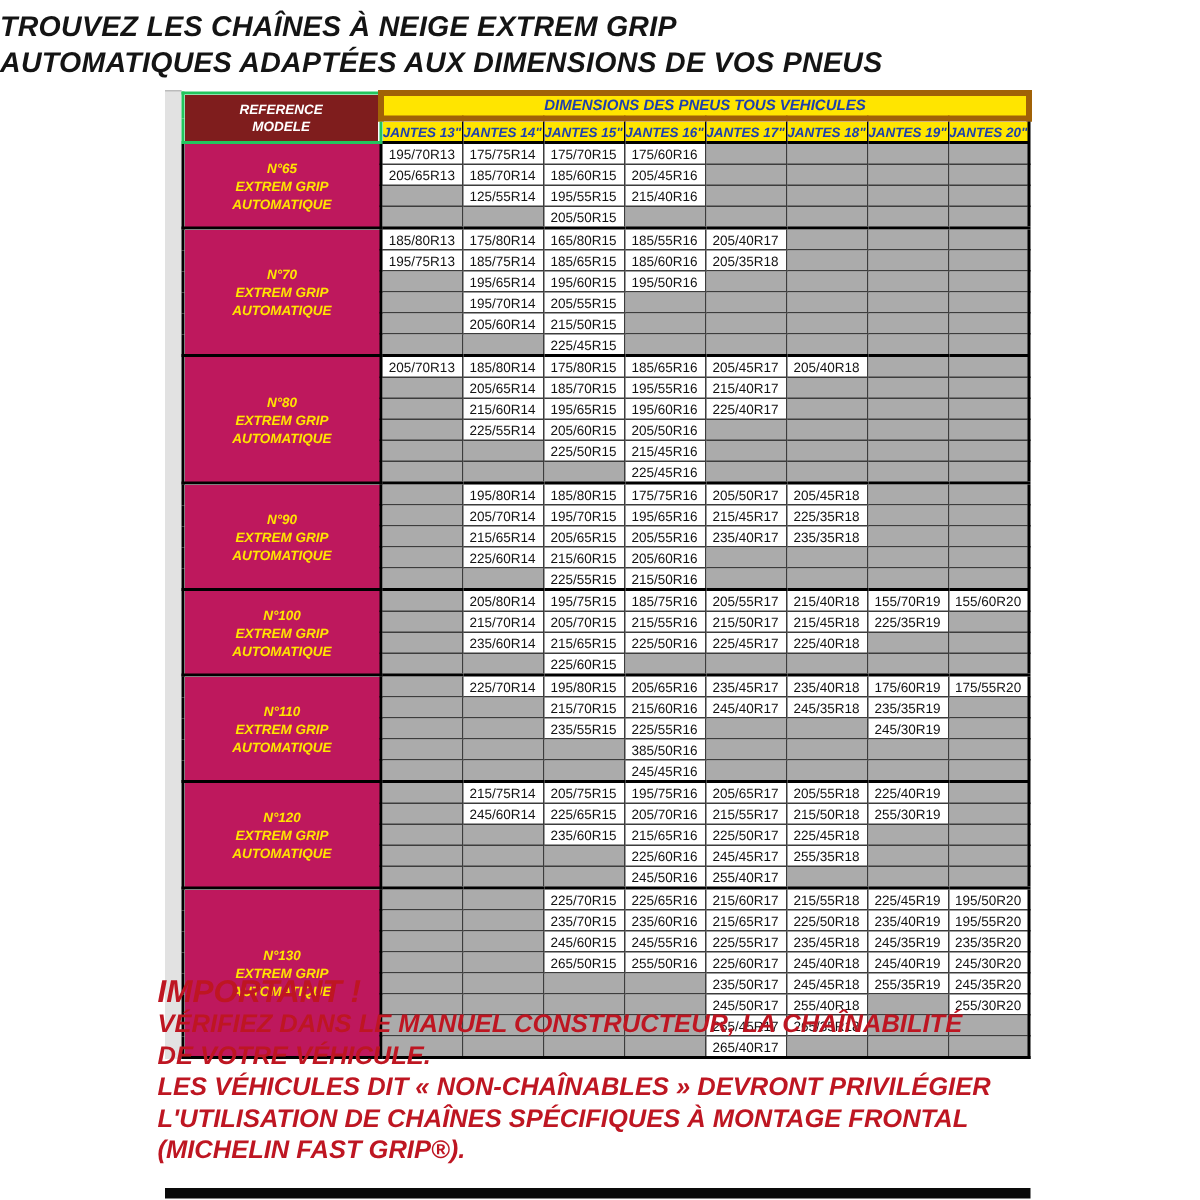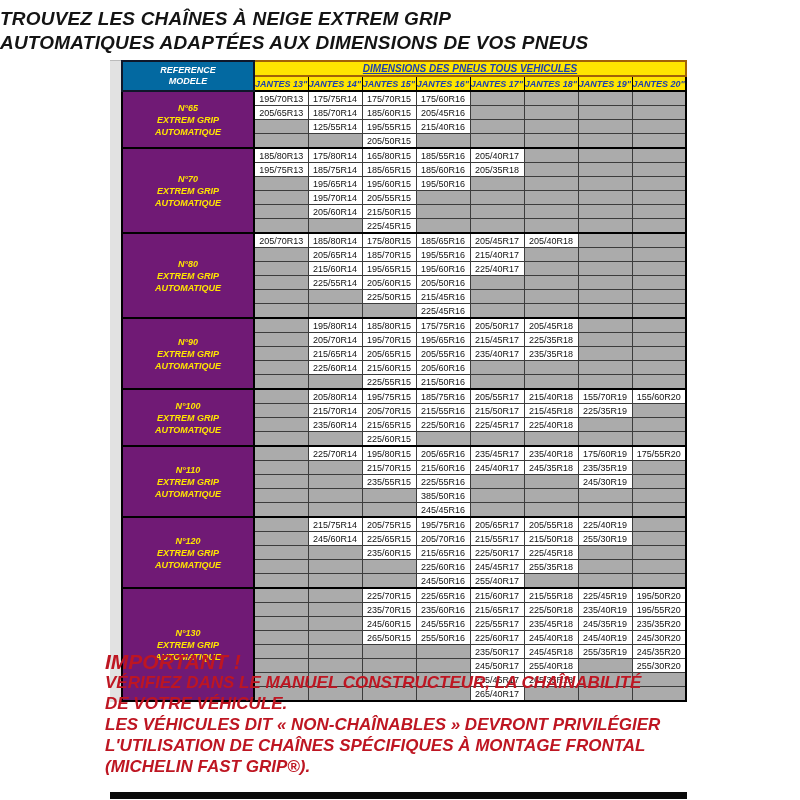--- a/index.html
+++ b/index.html
@@ -20,33 +20,33 @@
   table{border-collapse:collapse;table-layout:fixed;}
   td{
     border:1px solid #3c3c3c;padding:0;height:13px;
     font-size:9px;line-height:12px;text-align:center;color:#111;
     overflow:hidden;white-space:nowrap;
   }
   table{border:2px solid #000;}
   col.ref-col{width:132px;}
   col.size-col{width:54px;}
   td.ref-head{
-    background:#0369a1;color:#ffffff;font-weight:bold;font-style:italic;
-    font-size:9px;line-height:11px;border:2px solid #0f172a;
+    background:#7f1d1d;color:#ffffff;font-weight:bold;font-style:italic;
+    font-size:9px;line-height:11px;border:2px solid #22c55e;
   }
   td.span-head{
     background:#ffe500;color:#1d3fae;font-weight:bold;font-style:italic;
-    font-size:10px;border:2px solid #a16207;text-decoration:underline;
+    font-size:10px;border:4px solid #a16207;
   }
   td.col-head{
     background:#ffe500;color:#1d3fae;font-weight:bold;font-style:italic;
     font-size:9px;border:1px solid #000;border-bottom:2px solid #000;
   }
   td.model-cell{
-    background:#701a75;color:#ffe500;font-weight:bold;font-style:italic;
+    background:#be185d;color:#ffe500;font-weight:bold;font-style:italic;
     font-size:9px;line-height:12px;border:2px solid #000;vertical-align:middle;
   }
   td.filled{background:#ffffff;}
   td.empty{background:#ababab;}
   tr.group-start td{border-top:2px solid #000;}
   
   .footer{
     position:absolute;left:105px;top:651px;width:660px;
     color:#be1622;font-weight:bold;font-style:italic;
     font-size:17px;line-height:21px;

